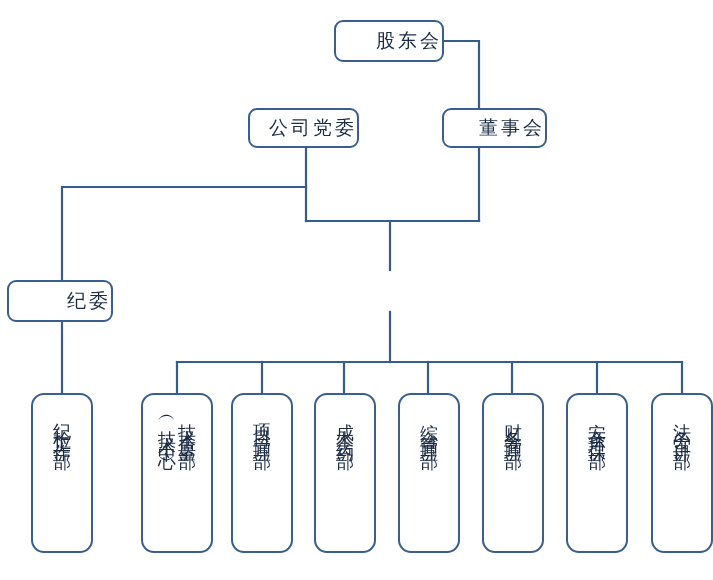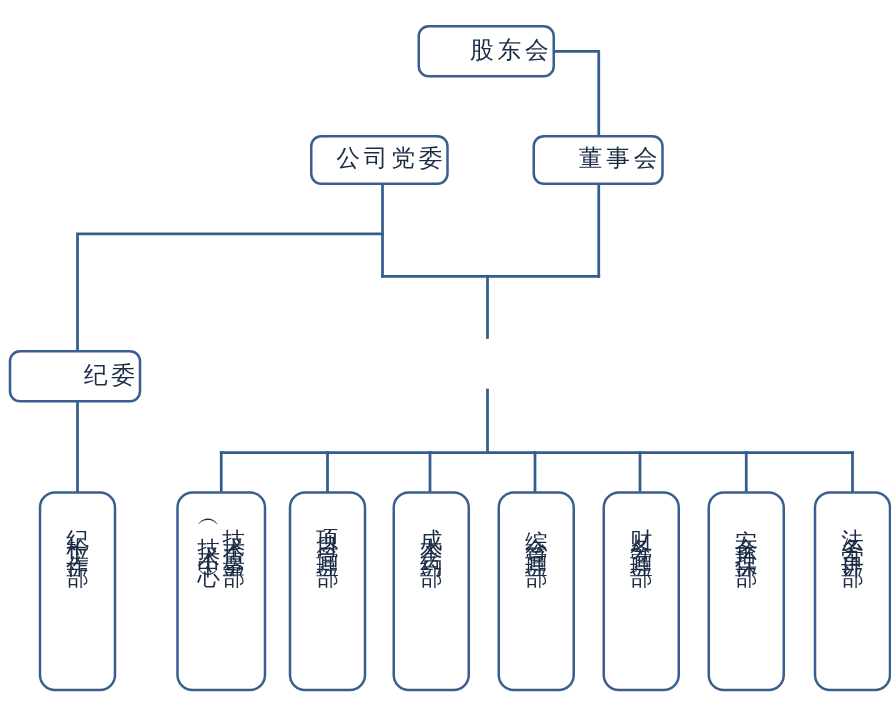--- a/index.html
+++ b/index.html
@@ -112,21 +112,21 @@
   </svg>
 
   <div class="node horizontal" style="left:334px; top:20px; width:110px; height:42px;">
     <span class="node-label">股东会</span>
   </div>
 
   <div class="node horizontal" style="left:248px; top:108px; width:111px; height:40px;">
     <span class="node-label">公司党委</span>
   </div>
 
-  <div class="node horizontal" style="left:426px; top:108px; width:105px; height:40px;">
+  <div class="node horizontal" style="left:442px; top:108px; width:105px; height:40px;">
     <span class="node-label">董事会</span>
   </div>
 
   <div class="node horizontal" style="left:7px; top:280px; width:106px; height:42px;">
     <span class="node-label">纪委</span>
   </div>
 
 
   <div class="node vertical" style="left:31px; top:393px; width:62px; height:160px;">
     <div class="vcols">

